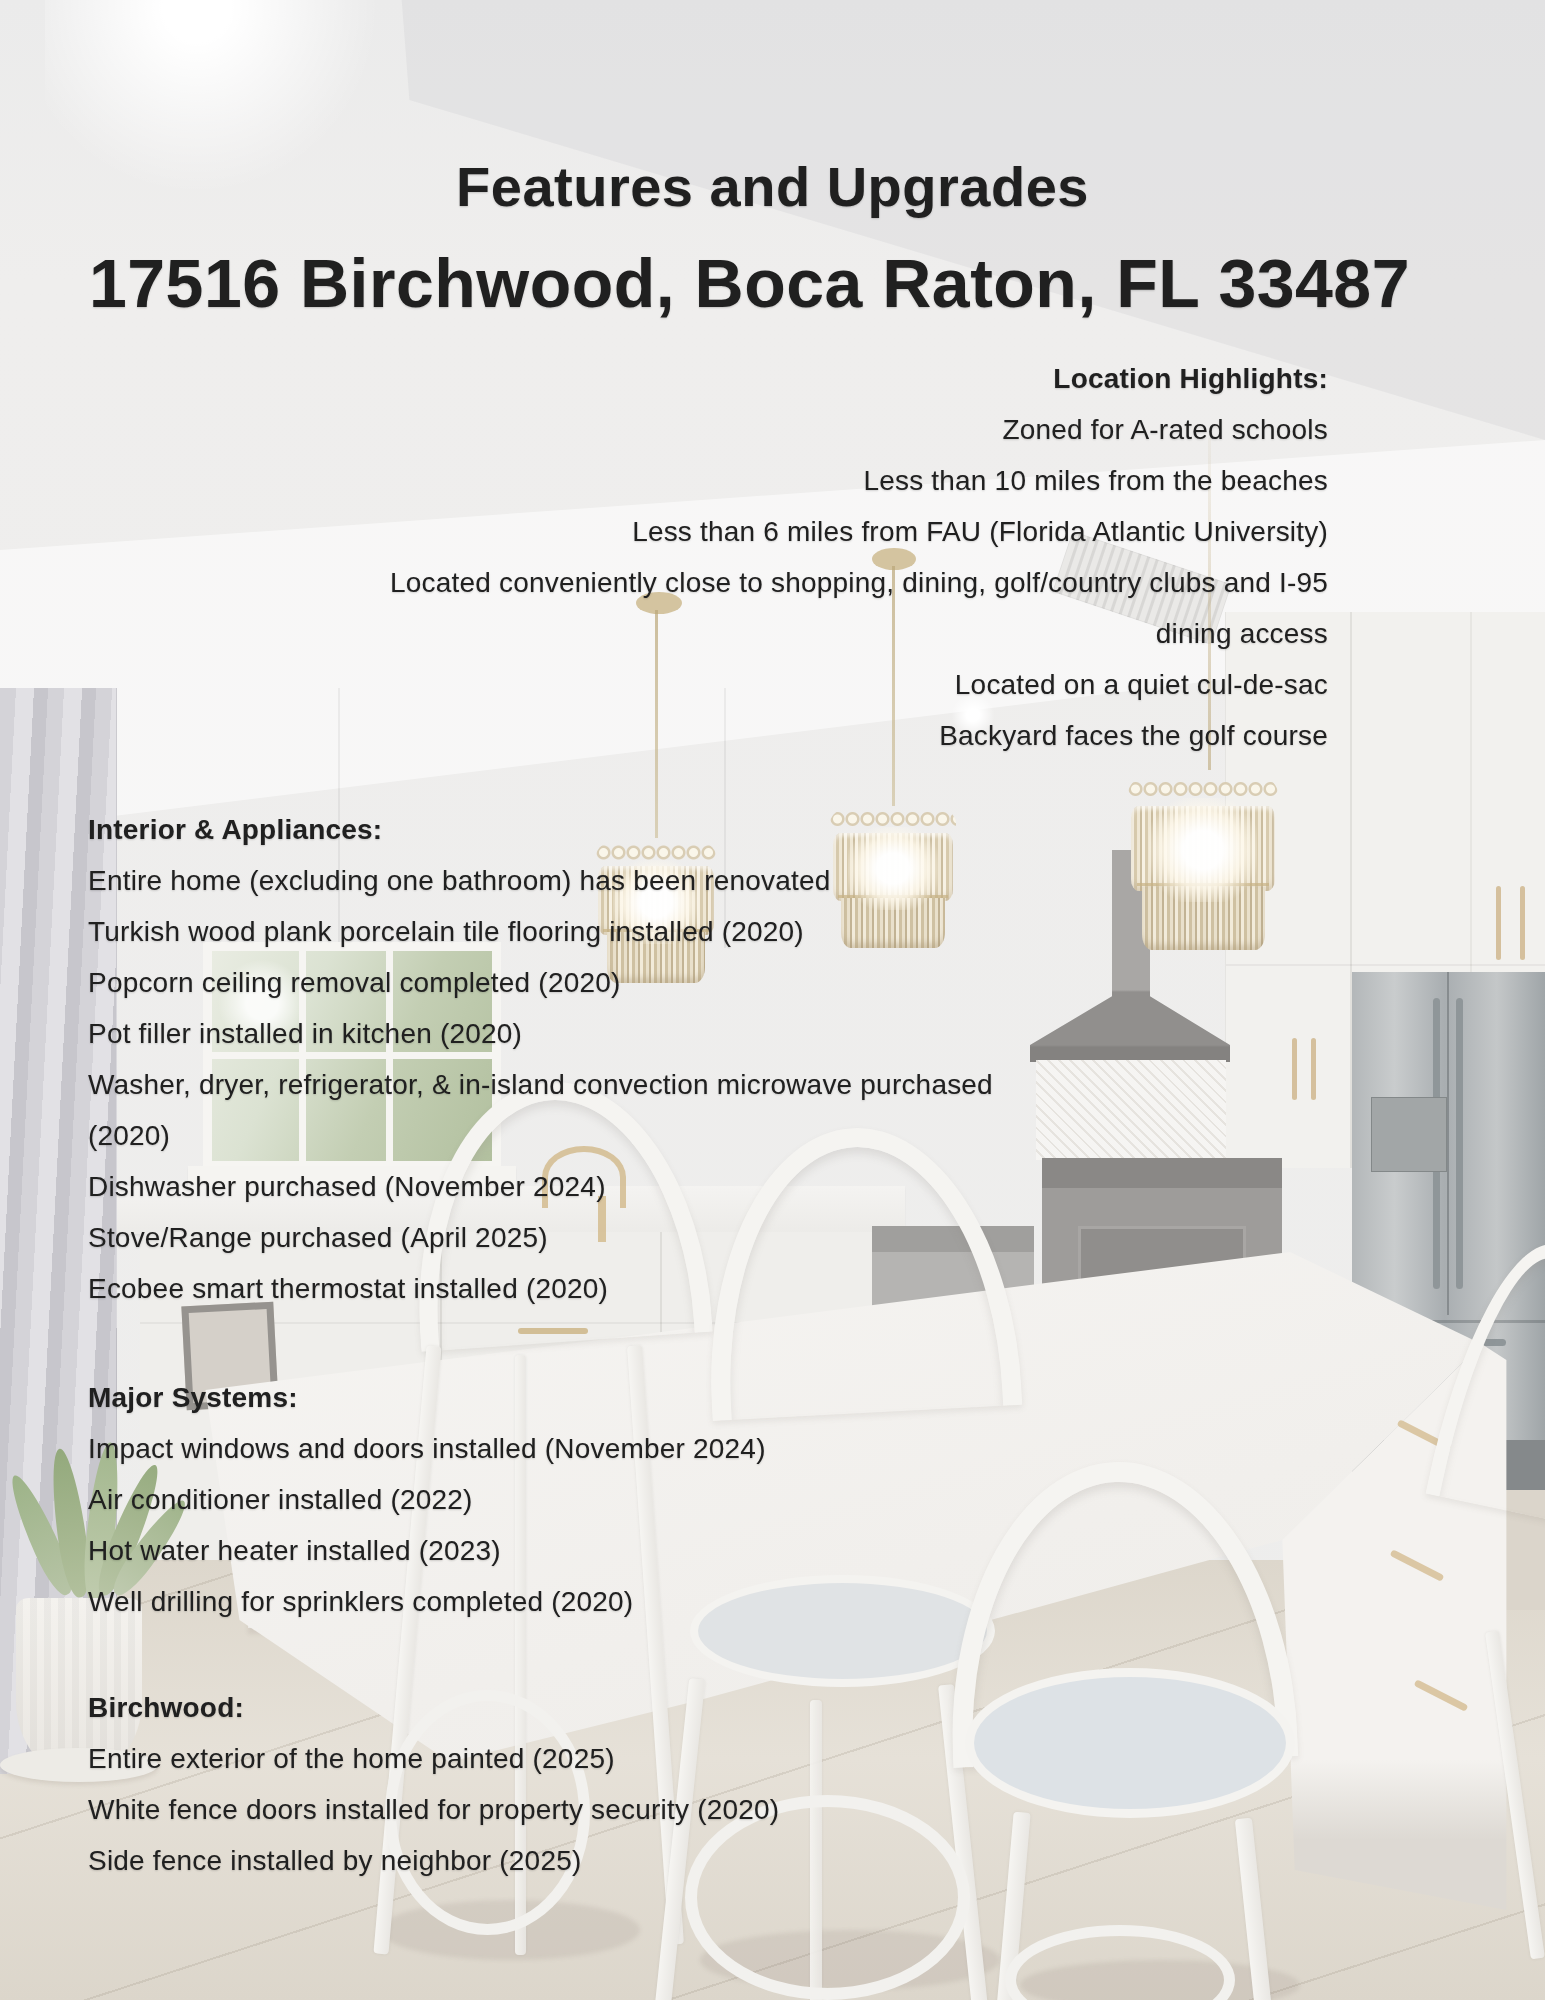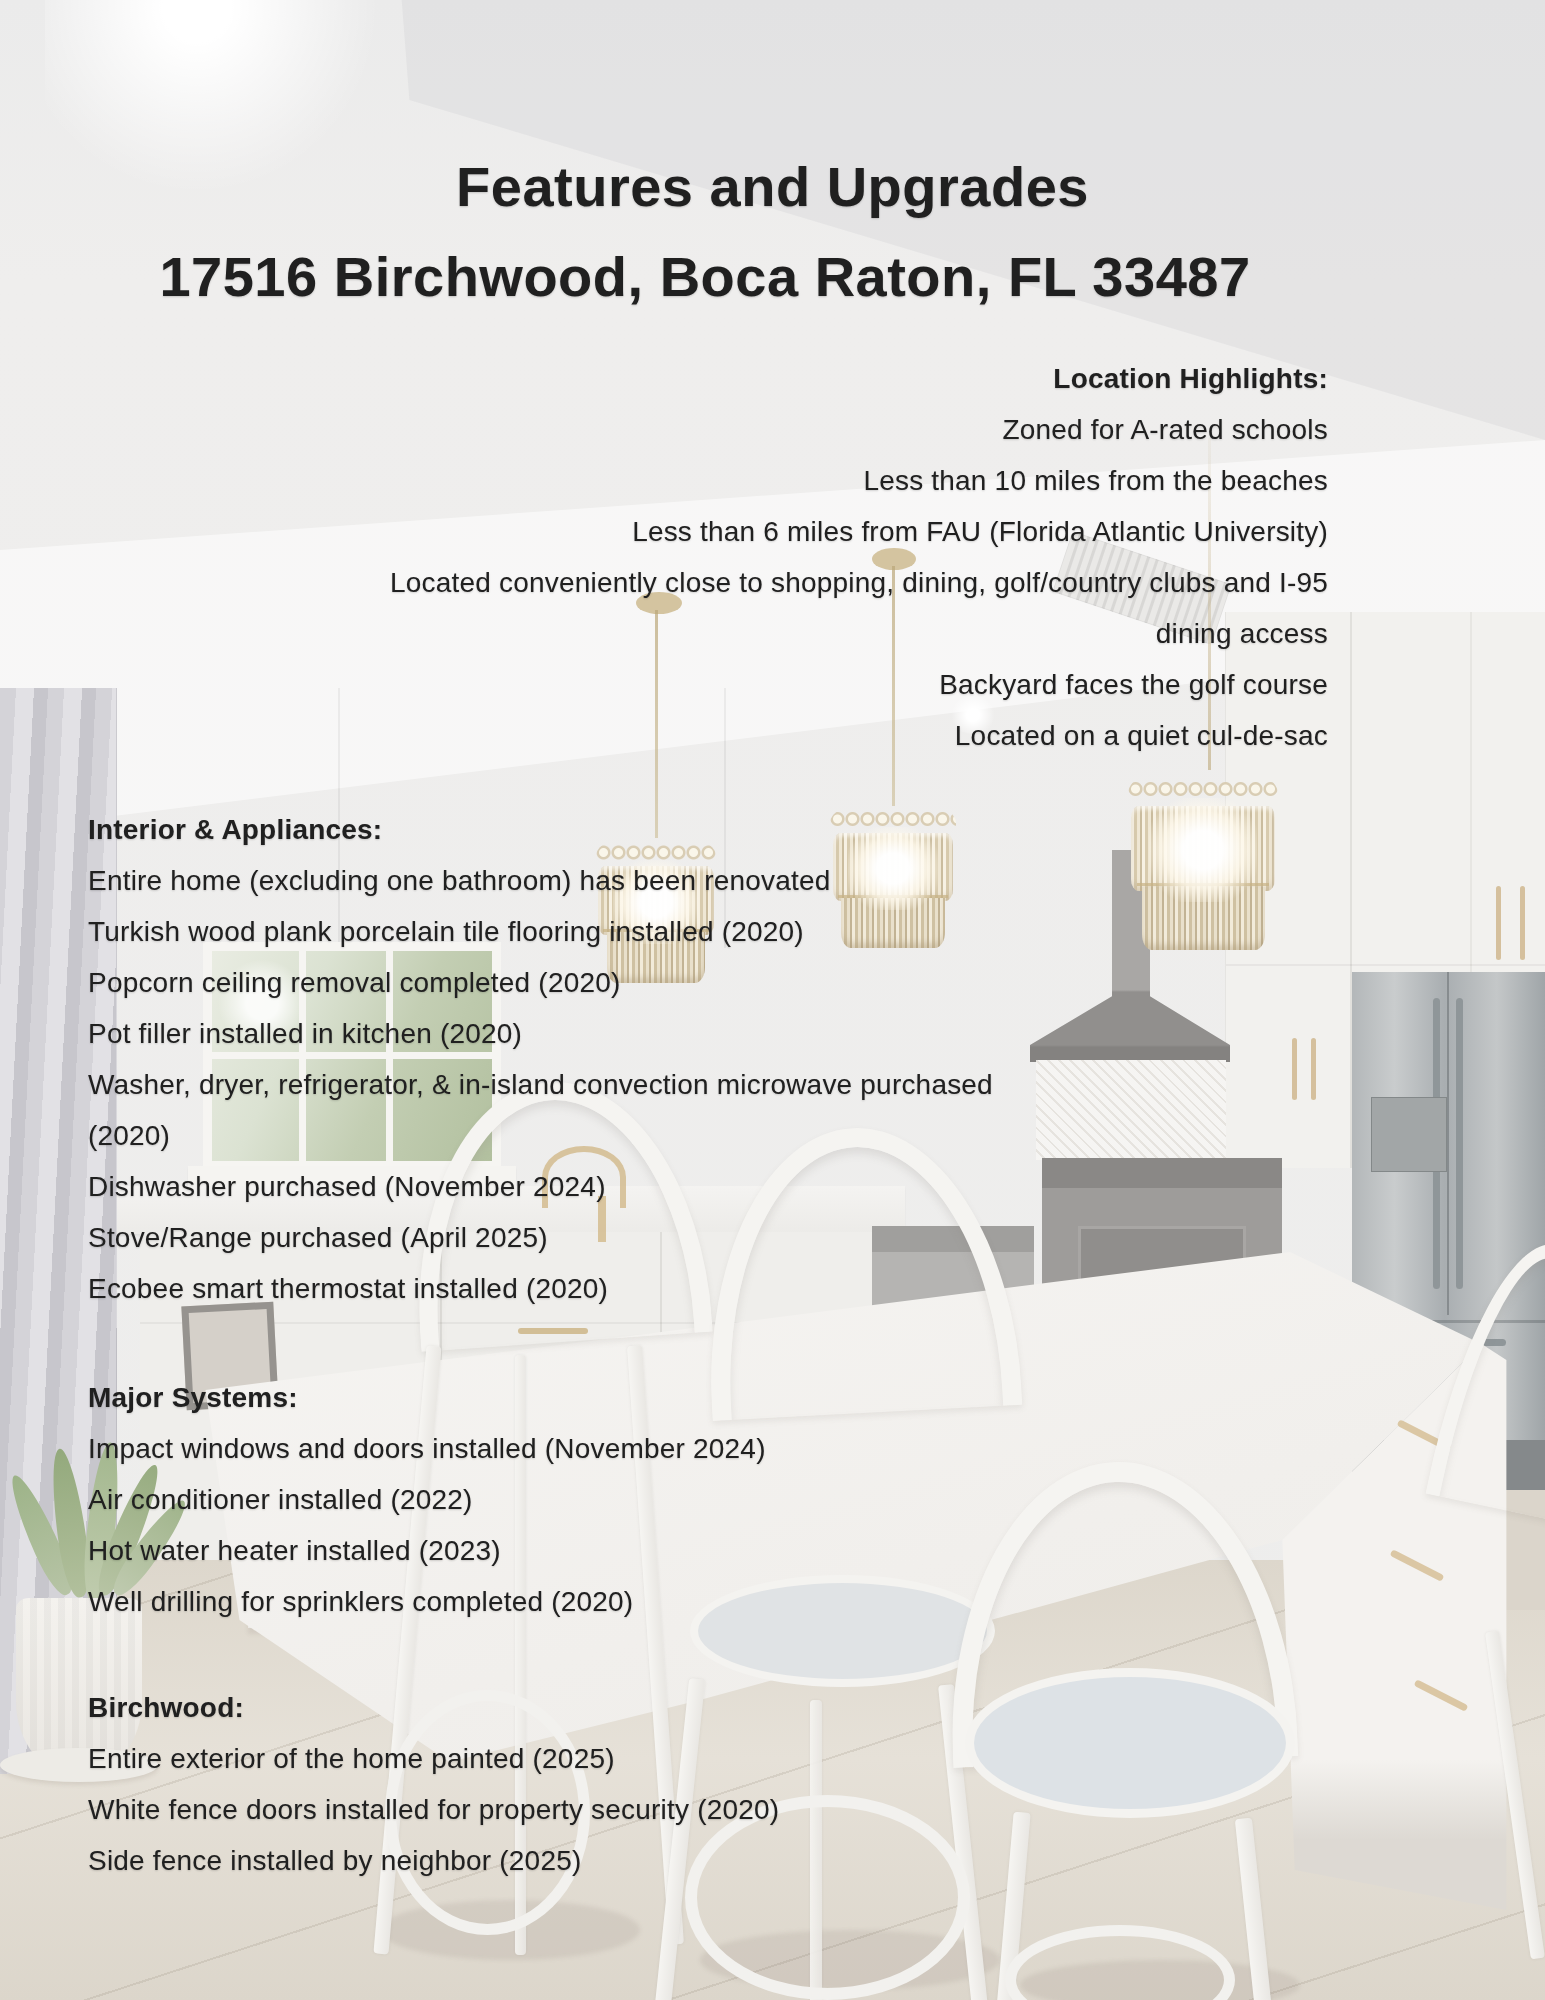--- a/index.html
+++ b/index.html
@@ -103,21 +103,21 @@
     border-radius:50% 50% 6% 6%/95% 95% 0 0;
     box-shadow:inset 0 6px 8px rgba(140,135,128,0.18),0 3px 6px rgba(120,115,108,0.12);}
   .sleg{background:linear-gradient(90deg,#f6f5f2,#e9e7e3);box-shadow:0 0 3px rgba(130,125,118,0.15);border-radius:4px;}
   .sring{border-radius:50%;border-style:solid;border-color:#f2f1ee;box-sizing:border-box;}
   .sseat{border-radius:50%;border-style:solid;border-color:#f4f3f0;box-sizing:border-box;}
   .sshadow{border-radius:50%;background:rgba(120,110,95,0.12);filter:blur(2px);}
   
   #content{position:absolute;inset:0;color:#202020;}
   .doc-title{left:0;top:159px;width:1545px;text-align:center;font-size:56px;font-weight:700;
     letter-spacing:.5px;line-height:1;text-shadow:0 1px 2px rgba(0,0,0,0.18);}
-  .doc-address{left:0;top:249px;width:1410px;text-align:center;font-size:56px;font-weight:700;
+  .doc-address{left:0;top:249px;width:1410px;text-align:right;font-size:68px;font-weight:700;
     letter-spacing:.5px;line-height:1;text-shadow:0 1px 2px rgba(0,0,0,0.18);}
   .section{left:88px;width:1240px;font-size:28px;line-height:51px;letter-spacing:.2px;
     text-shadow:0 1px 2px rgba(0,0,0,0.16);}
   .section .heading{font-weight:700;}
   .s1{top:353px;text-align:right;} .s2{top:804px;} .s3{top:1372px;} .s4{top:1682px;}
 </style>
 </head>
 <body>
 
 <div id="photo">
@@ -264,22 +264,22 @@
   <div class="abs doc-title">Features and Upgrades</div>
   <div class="abs doc-address">17516 Birchwood, Boca Raton, FL 33487</div>
 
   <div class="abs section s1">
     <div class="heading">Location Highlights:</div>
     <div>Zoned for A-rated schools</div>
     <div>Less than 10 miles from the beaches</div>
     <div>Less than 6 miles from FAU (Florida Atlantic University)</div>
     <div>Located conveniently close to shopping, dining, golf/country clubs and I-95</div>
     <div>dining access</div>
+    <div>Located on a quiet cul-de-sac</div>
     <div>Backyard faces the golf course</div>
-    <div>Located on a quiet cul-de-sac</div>
   </div>
 
   <div class="abs section s2">
     <div class="heading">Interior &amp; Appliances:</div>
     <div>Entire home (excluding one bathroom) has been renovated</div>
     <div>Turkish wood plank porcelain tile flooring installed (2020)</div>
     <div>Popcorn ceiling removal completed (2020)</div>
     <div>Pot filler installed in kitchen (2020)</div>
     <div>Washer, dryer, refrigerator, &amp; in-island convection microwave purchased</div>
     <div>(2020)</div>

